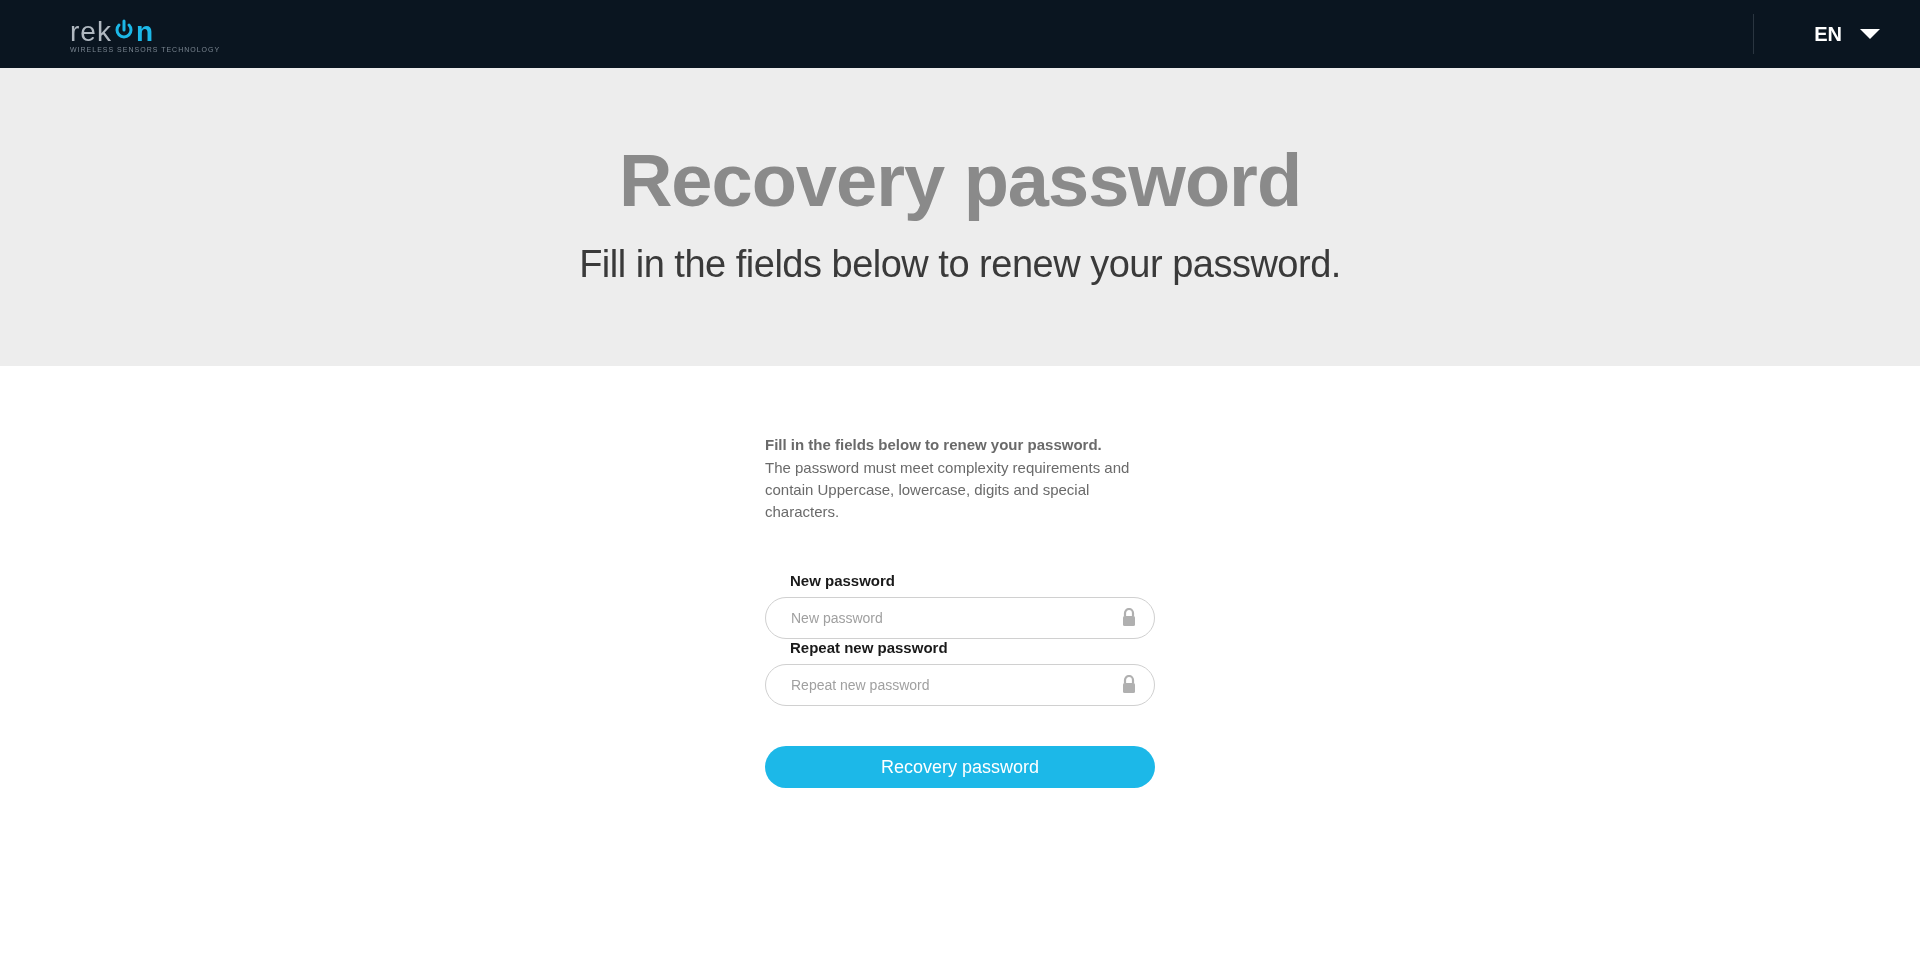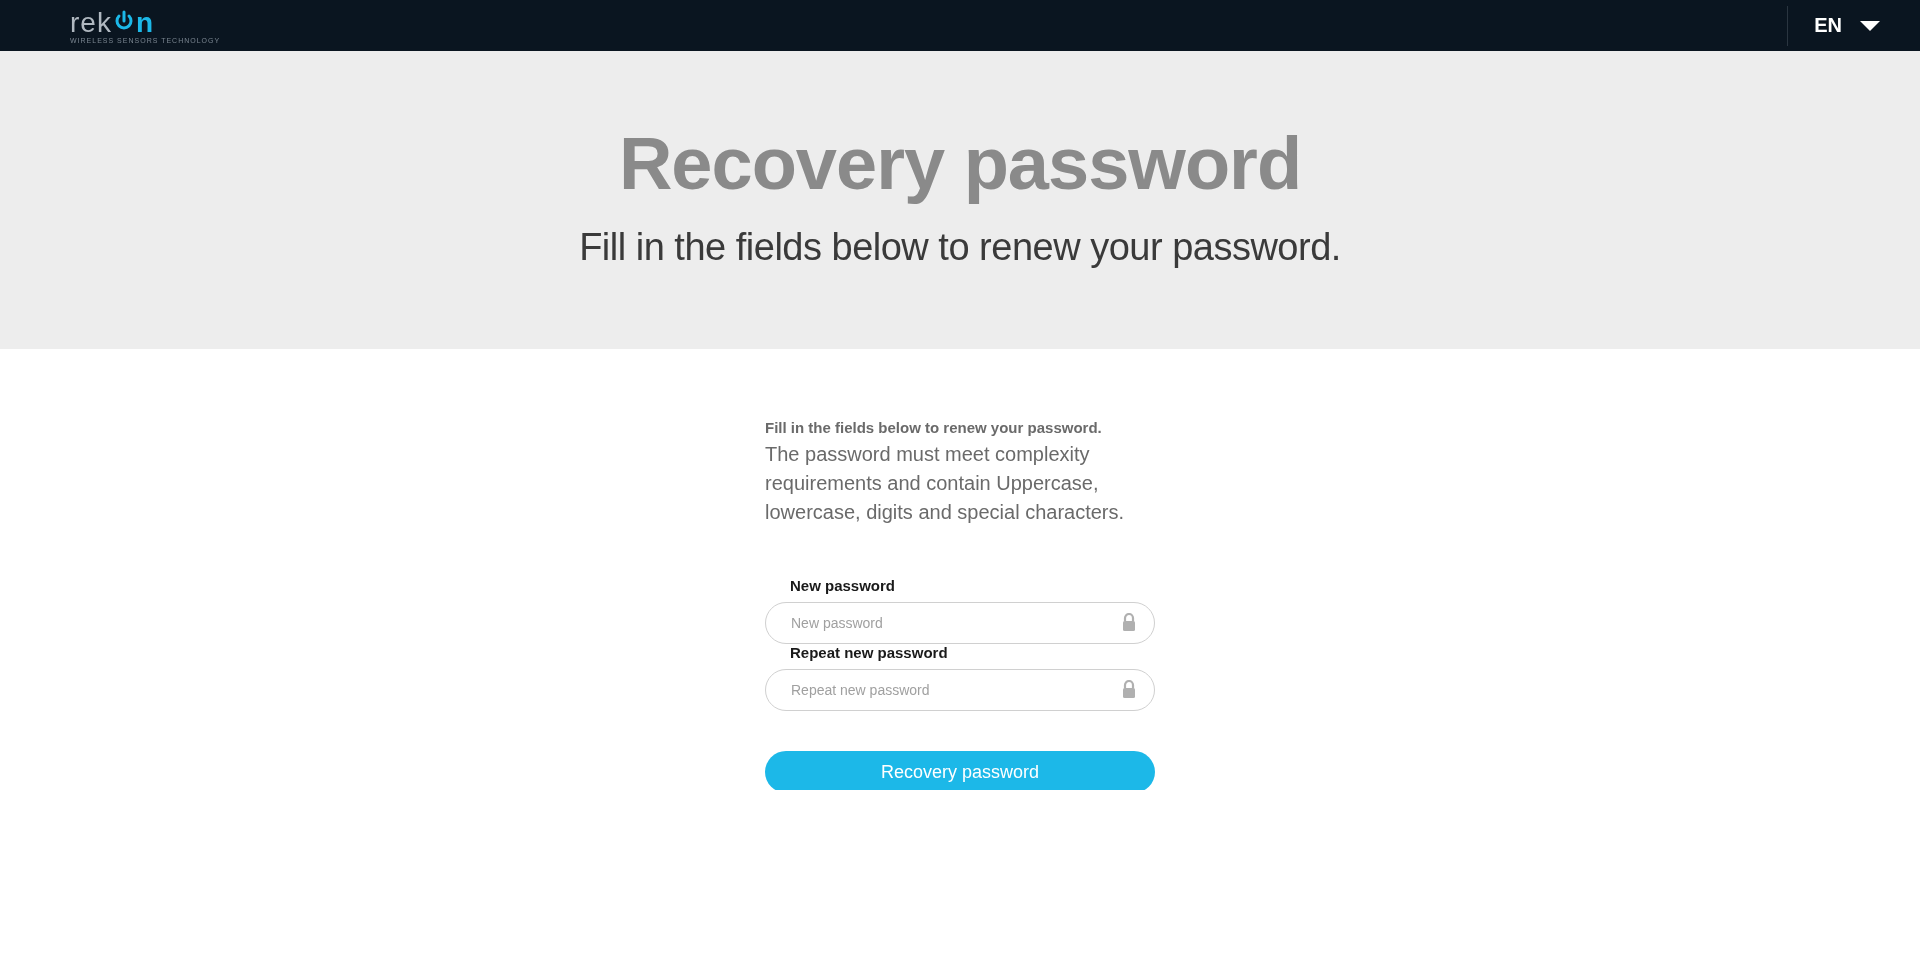--- a/index.html
+++ b/index.html
@@ -7,21 +7,21 @@
       padding: 0;
       box-sizing: border-box;
     }
     body {
       font-family: Arial, Helvetica, sans-serif;
       background: #ffffff;
       overflow-x: hidden;
     }
     .header {
       background: #0a1520;
-      height: 51px;
+      height: 68px;
       display: flex;
       align-items: center;
       justify-content: space-between;
       padding: 0 40px 0 70px;
     }
     .logo {
       display: flex;
       flex-direction: column;
       align-items: flex-start;
     }
@@ -47,21 +47,21 @@
     .logo-tagline {
       color: #7a8590;
       font-size: 7px;
       letter-spacing: 1px;
       margin-top: -2px;
     }
     .lang-section {
       display: flex;
       align-items: center;
       border-left: 1px solid #2a3540;
-      padding-left: 26px;
+      padding-left: 60px;
       height: 40px;
       cursor: pointer;
     }
     .lang-text {
       color: #ffffff;
       font-size: 20px;
       font-weight: 600;
       margin-right: 18px;
     }
     .lang-caret {
@@ -105,21 +105,21 @@
     .form-instructions {
       margin-bottom: 50px;
     }
     .instr-title {
       font-size: 15px;
       font-weight: 700;
       color: #6a6a6a;
       margin-bottom: 4px;
     }
     .instr-desc {
-      font-size: 20px;
+      font-size: 15px;
       font-weight: 400;
       color: #6a6a6a;
       line-height: 1.45;
     }
     .field-group {
     }
     .field-label {
       font-size: 15px;
       font-weight: 700;
       color: #1a1a1a;

